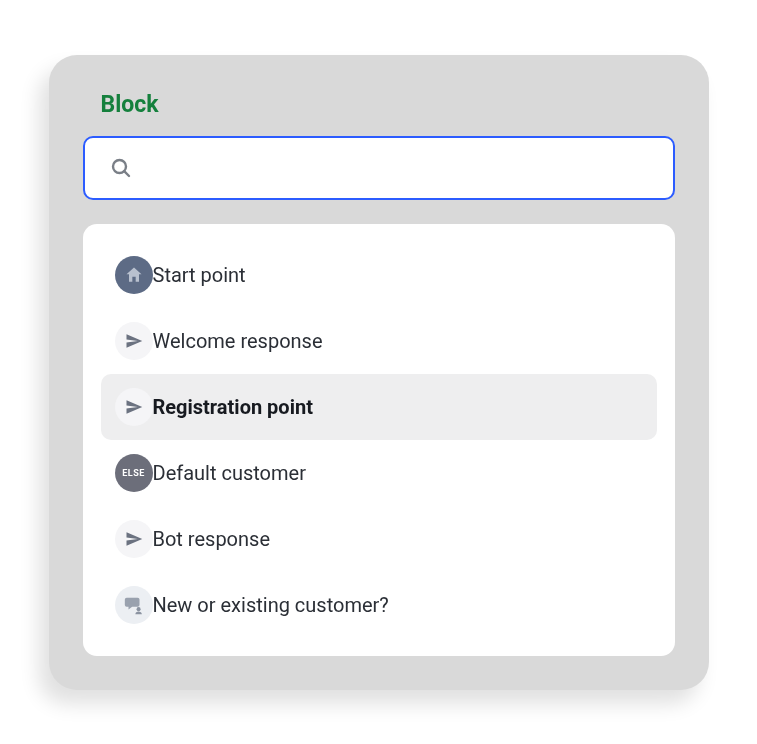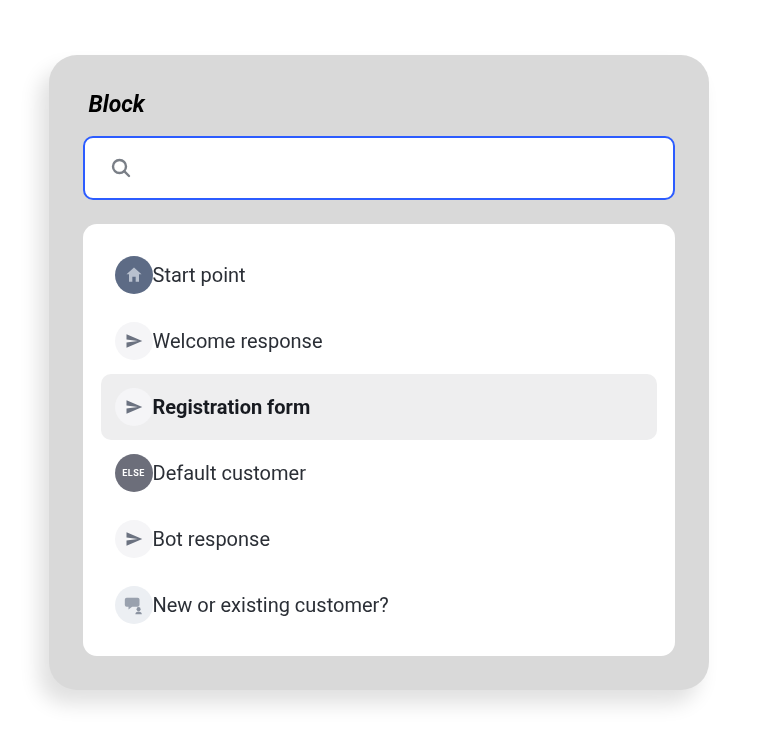--- a/index.html
+++ b/index.html
@@ -15,24 +15,23 @@
     .panel {
       width: 660px;
       background: #d9d9d9;
       border-radius: 28px;
       padding: 36px 34px 34px 34px;
       box-shadow: -10px 14px 20px rgba(0,0,0,0.12);
     }
     .panel-title {
       font-size: 23px;
       font-weight: 700;
-      color: #000000;
+      color: #15803d;
       margin-bottom: 18px;
-      margin-left: 6px;
-      font-style: italic;
+      margin-left: 18px;
     }
     .search-box {
       display: flex;
       align-items: center;
       background: #fff;
       border: 2px solid #2c5cff;
       border-radius: 10px;
       height: 64px;
       padding: 0 20px 0 24px;
       margin-bottom: 24px;
@@ -139,21 +138,21 @@
       </span>
       <span class="list-item-label">Welcome response</span>
     </div>
 
     <div class="list-item selected">
       <span class="item-icon send">
         <svg width="18" height="18" viewBox="0 0 24 24" fill="currentColor">
           <path d="M2 21l21-9L2 3v7l15 2-15 2v7z"></path>
         </svg>
       </span>
-      <span class="list-item-label">Registration form</span>
+      <span class="list-item-label">Registration point</span>
     </div>
 
     <div class="list-item">
       <span class="item-icon else">ELSE</span>
       <span class="list-item-label">Default customer</span>
     </div>
 
     <div class="list-item">
       <span class="item-icon send">
         <svg width="18" height="18" viewBox="0 0 24 24" fill="currentColor">

